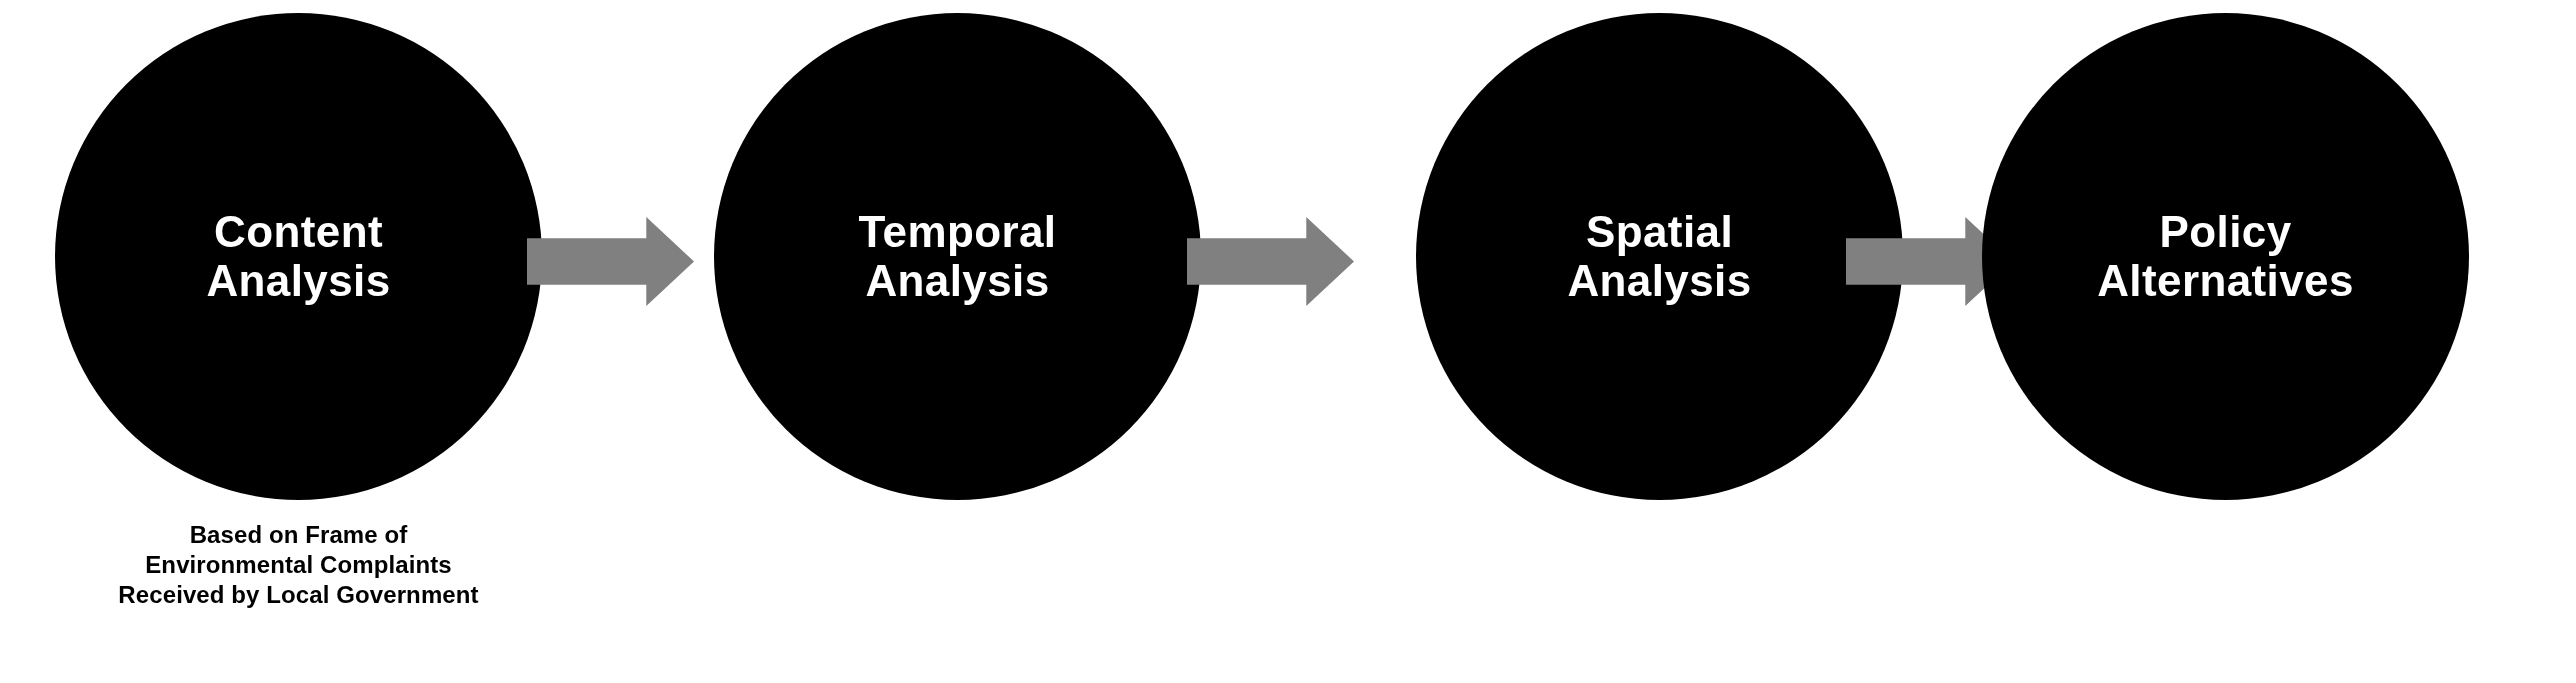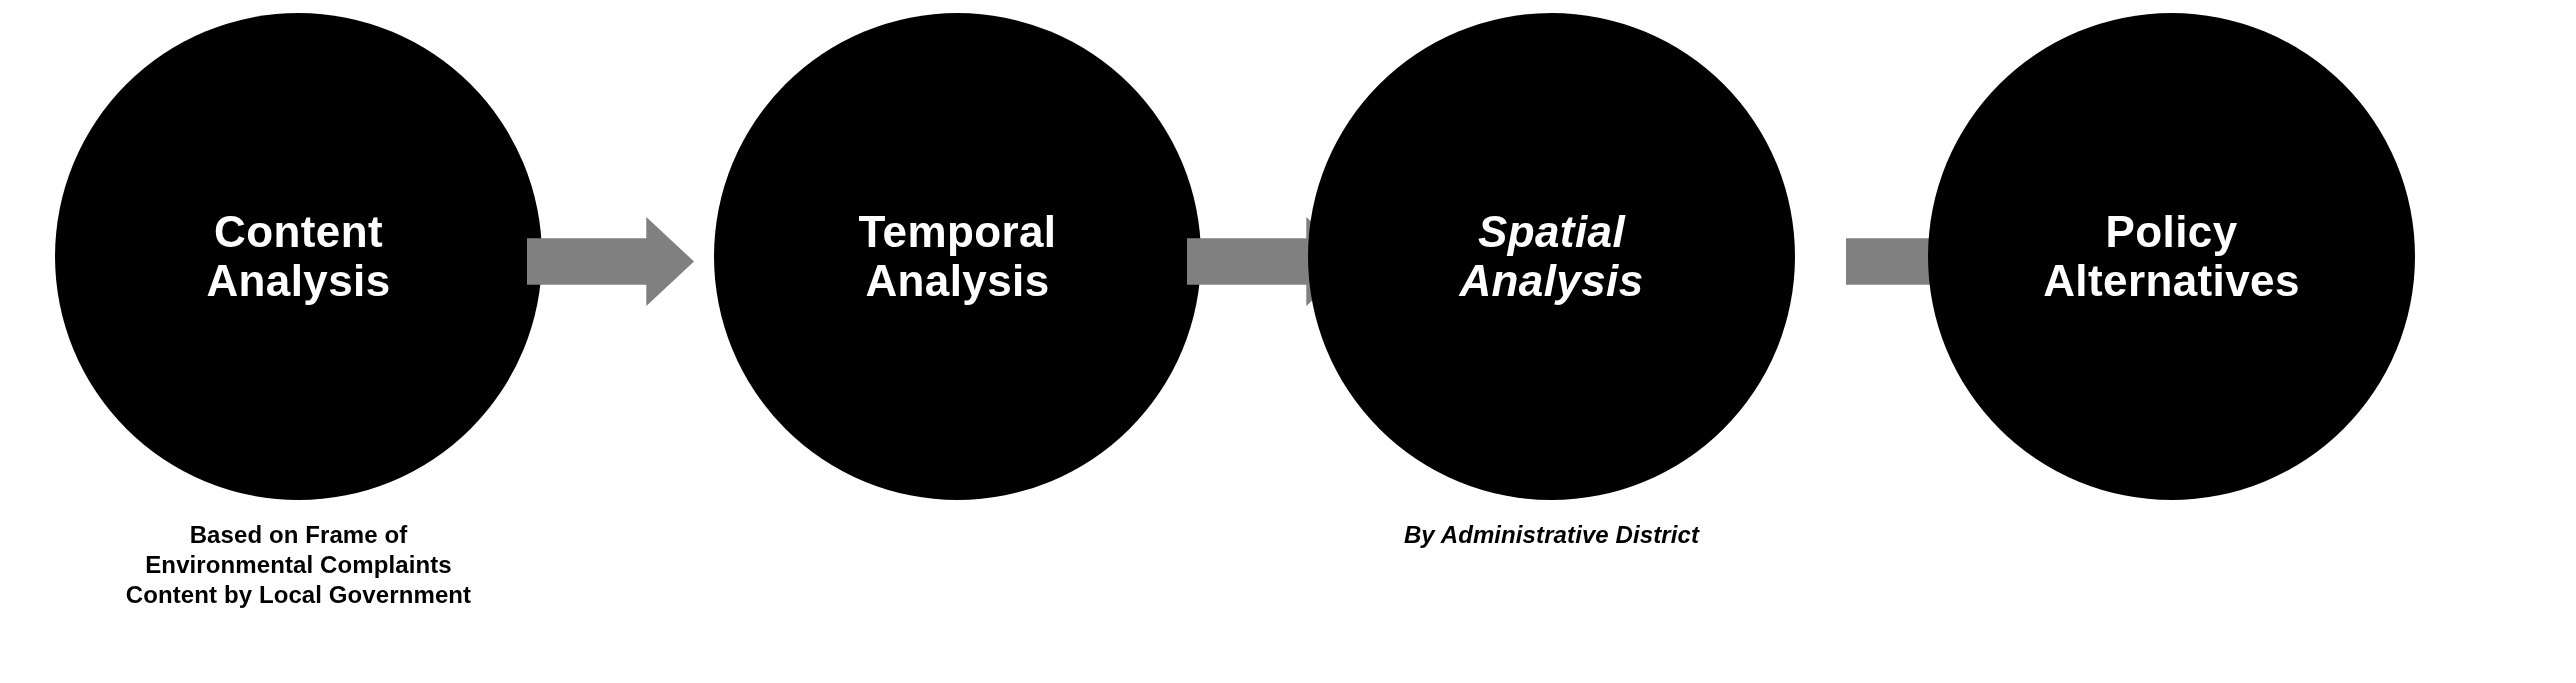--- a/index.html
+++ b/index.html
@@ -24,22 +24,22 @@
   
   .stage {
     position: absolute;
     top: 0;
     width: 487px;
     height: 683px;
   }
 
   .stage-1 { left: 55px; }
   .stage-2 { left: 714px; text-decoration: underline; }
-  .stage-3 { left: 1308px; font-style: italic; }
-  .stage-4 { left: 1928px; }
+  .stage-3 { left: 1416px; }
+  .stage-4 { left: 1982px; }
 
   .node-circle {
     position: absolute;
     top: 12.7px;
     left: 0;
     width: 487px;
     height: 487px;
     border-radius: 50%;
     background: #000000;
     display: flex;
@@ -96,21 +96,21 @@
 
 <div id="diagram">
 
   <div class="stage stage-1">
     <div class="node-circle">
       <span class="node-label">Content
 Analysis</span>
     </div>
     <div class="node-caption">Based on Frame of
 Environmental Complaints
-Content by Local Government</div>
+Received by Local Government</div>
   </div>
 
   <div class="arrow arrow-1">
     <svg viewBox="0 0 238 126" preserveAspectRatio="none" aria-hidden="true">
       <polygon points="0,30 170,30 170,0 238,63 170,126 170,96 0,96" fill="#808080"></polygon>
     </svg>
   </div>
 
   <div class="stage stage-2">
     <div class="node-circle">
@@ -123,21 +123,20 @@
     <svg viewBox="0 0 238 126" preserveAspectRatio="none" aria-hidden="true">
       <polygon points="0,30 170,30 170,0 238,63 170,126 170,96 0,96" fill="#808080"></polygon>
     </svg>
   </div>
 
   <div class="stage stage-3">
     <div class="node-circle">
       <span class="node-label">Spatial
 Analysis</span>
     </div>
-    <div class="node-caption">By Administrative District</div>
   </div>
 
   <div class="arrow arrow-3">
     <svg viewBox="0 0 238 126" preserveAspectRatio="none" aria-hidden="true">
       <polygon points="0,30 170,30 170,0 238,63 170,126 170,96 0,96" fill="#808080"></polygon>
     </svg>
   </div>
 
   <div class="stage stage-4">
     <div class="node-circle">

